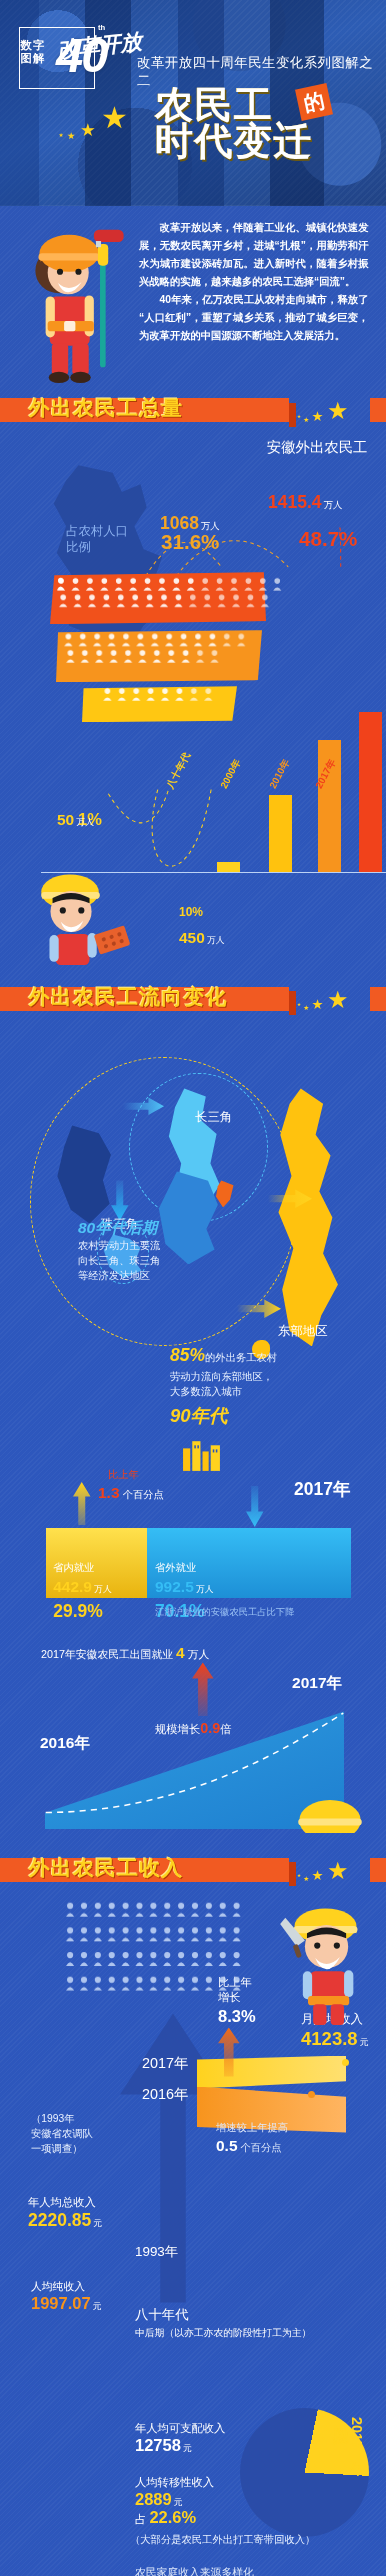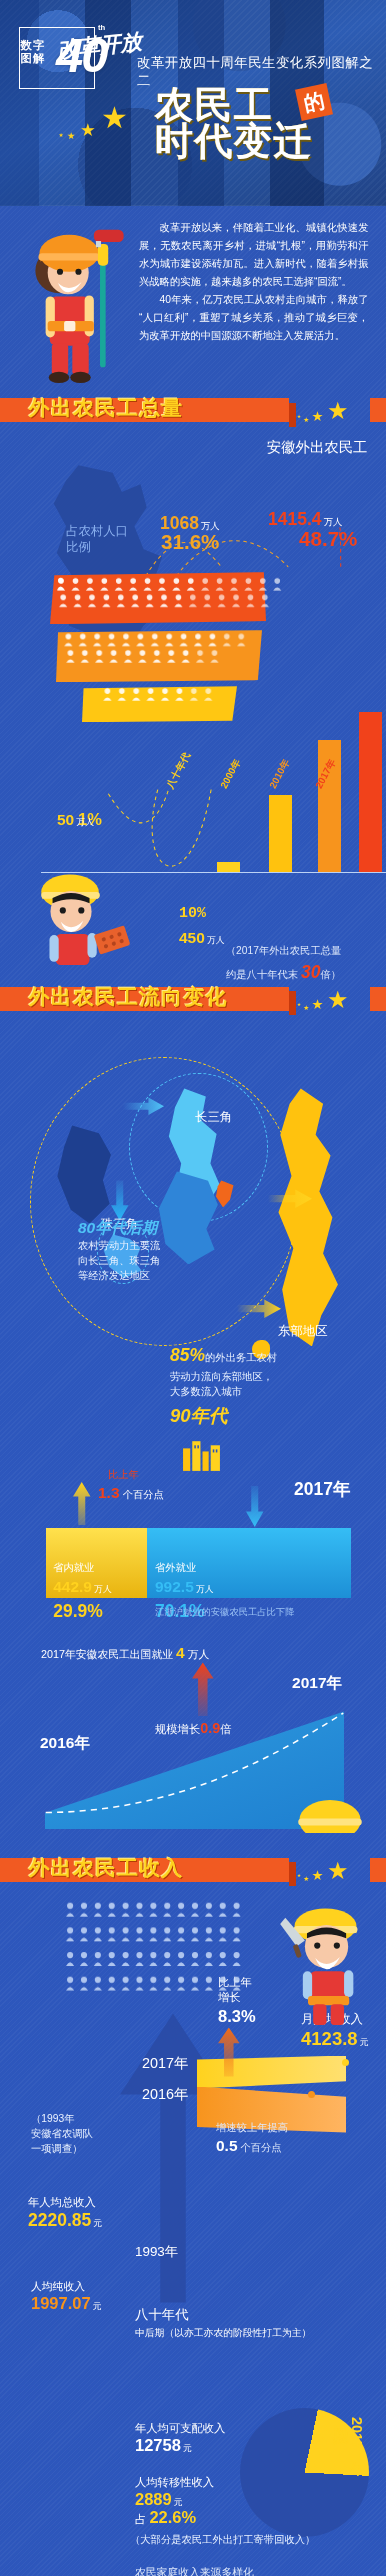--- a/index.html
+++ b/index.html
@@ -62,21 +62,21 @@
        color:#fff; text-shadow:1.5px 1.5px 0 #6d5a12, -0.5px -0.5px 0 #d9b84a; }
   .hero-de { position:absolute; left:298px; top:86px; width:32px; height:32px; z-index:7;
              background:#ef5a1a; transform:rotate(-12deg);
              display:flex; align-items:center; justify-content:center;
              font-size:20.6px; font-weight:bold; color:#fff; }
 
   
   .intro { position:relative; padding:13.4px 17.5px 10.3px 0; min-height:175px; }
   .intro-text { margin-left:139px; font-size:10.3px; line-height:1.72; color:#fff;
                 text-align:justify; text-indent:2em; }
-  .intro-text p { margin-bottom:1px; }
+  .intro-text p { margin-bottom:1px;font-weight:bold; }
 
   
   .mascot { position:absolute; }
 
   
   .banner { position:relative; height:40px; margin-top:7.2px; }
   .banner-bar { position:absolute; left:0; top:10.3px; width:289px; height:24px;
                 background:#f15a22; }
   .banner-bar::after{ content:""; position:absolute; right:-7.2px; top:4.1px;
                 width:7.2px; height:24px; background:#c7390d; }
@@ -96,21 +96,21 @@
             background:#27499d; opacity:.92;
             clip-path:polygon(30% 0,52% 4%,58% 14%,70% 10%,74% 22%,66% 32%,72% 44%,
               84% 48%,78% 62%,86% 74%,72% 84%,62% 96%,46% 100%,36% 88%,24% 84%,
               18% 70%,26% 58%,16% 46%,22% 32%,14% 20%,22% 8%);
   }
   .s1-label { position:absolute; right:18.5px; top:10.3px; font-size:14.4px; color:#fff; font-weight:500; }
   .bigfig { position:absolute; }
   .bigfig .num { font-size:17.5px; font-weight:bold; }
   .bigfig .unit { font-size:9.3px; color:#fff; margin-left:2.1px; }
   .f-1068 { left:160px; top:85px; color:#f5a623; }
-  .f-1415 { left:268px; top:81px; color:#f1421b; }
+  .f-1415 { left:268px; top:64px; color:#f1421b; }
   .pct-31 { position:absolute; left:161px; top:102px; font-size:20.6px; font-weight:bold; color:#f5a623;}
   .pct-48 { position:absolute; left:299px; top:99px; font-size:20.6px; font-weight:bold; color:#f1421b;}
   .rural-ratio { position:absolute; left:66px; top:96px; font-size:12.4px; line-height:1.25;
                  color:#8ab0ef; text-align:left; width:93px; }
   .band { position:absolute; height:52px; }
   .band-1 { left:50px; top:144px; width:216px; background:#f1511b;
             clip-path:polygon(2% 6%,99% 0,100% 94%,0 100%); }
   .band-2 { left:56px; top:202px; width:206px; background:#f7941d;
             clip-path:polygon(1% 4%,100% 0,98% 96%,0 100%); }
   .band-3 { left:82px; top:258px; width:155px; height:36px; background:#ffc712;
@@ -119,21 +119,21 @@
   .bar { position:absolute; bottom:0; width:23px; }
   .bar.b1{ left:5.2px;  height:11.3px;  background:#ffd21e; }
   .bar.b2{ left:57px; height:78px; background:#ffc20e; }
   .bar.b3{ left:106px; height:133px; background:#f7941d; }
   .bar.b4{ left:147px; height:161px; background:#f1421b; }
   .axis { position:absolute; left:41px; bottom:96px; width:345px; height:1px; background:#bcd2f5; }
   .yearlab { position:absolute; font-size:9.8px; font-weight:bold;
              transform:rotate(-62deg); transform-origin:left top; white-space:nowrap; }
   .pct-1  { position:absolute; left:78px; top:382px; font-size:16.5px; font-weight:bold; color:#ffd21e;}
   .n-50   { position:absolute; left:57px; top:383px; font-size:15.5px; font-weight:bold; color:#ffd21e;}
-  .pct-10 { position:absolute; left:179px; top:477px; font-size:15px; font-weight:bold; color:#ffd21e;font-family:Liberation Mono, monospace;}
+  .pct-10 { position:absolute; left:179px; top:477px; font-size:12px; font-weight:bold; color:#ffd21e;}
   .n-450  { position:absolute; left:179px; top:501px; font-size:15.5px; font-weight:bold; color:#ffd21e;}
   .unit-w { font-size:8.8px; color:#fff; font-weight:normal; margin-left:2.1px; }
   .note1 { position:absolute; right:17.5px; top:515px; width:170px; text-align:center;
            font-size:10.3px; line-height:1.5; color:#dfe9fb; }
   .note1 b { font-size:17.5px; color:#f1421b; font-style:italic; }
 
   
   .sec2 { position:relative; height:608px; }
   .dash-ring { position:absolute; border-radius:50%; border:1.5px dashed; }
   .r-yellow { left:30px; top:41px; width:268px; height:289px; border-color:#ffd21e; }
@@ -661,24 +661,20 @@
         <rect x="124" y="142" width="62" height="40" rx="4" fill="#e8612c"></rect>
         <circle cx="140" cy="156" r="4" fill="#b4441d"></circle>
           <circle cx="156" cy="156" r="4" fill="#b4441d"></circle>
         <circle cx="172" cy="156" r="4" fill="#b4441d"></circle>
           <circle cx="140" cy="170" r="4" fill="#b4441d"></circle>
         <circle cx="156" cy="170" r="4" fill="#b4441d"></circle>
           <circle cx="172" cy="170" r="4" fill="#b4441d"></circle>
       </g>
     </svg>
 
-    <div class="note1">
-      <span>（2017年外出农民工总量</span><br>
-      <span>约是八十年代末 </span><b>30</b><span>倍）</span>
-    </div>
   </section>
 
   <div class="banner">
     <div class="banner-bar"></div>
     <div class="banner-bar2"></div>
     <div class="banner-title">外出农民工流向变化</div>
     <div class="banner-stars">
       <span class="star b1">★</span>
       <span class="star b2">★</span>
       <span class="star b3">★</span>

